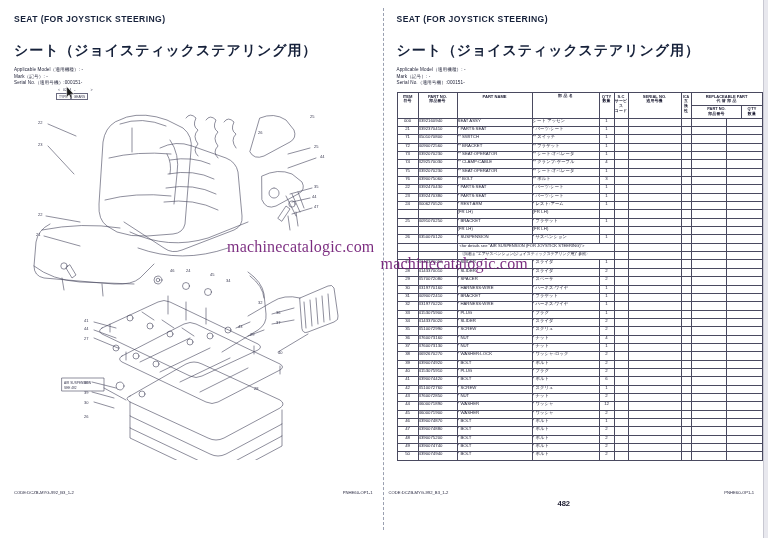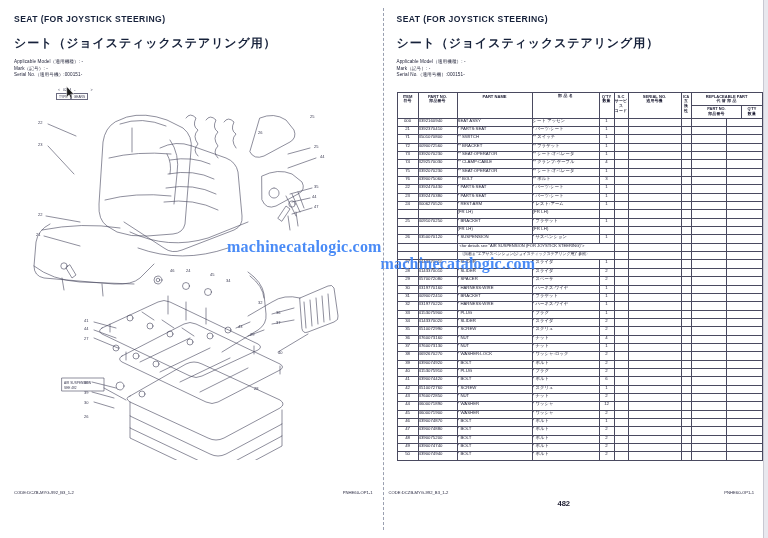--- a/index.html
+++ b/index.html
@@ -17,38 +17,38 @@
 
   .gutter{
     position:absolute;left:383px;top:8px;bottom:8px;width:1px;
     border-left:1px dashed #9aa0b0;
   }
   .edge-r{position:absolute;right:0;top:0;bottom:0;width:4px;background:#e8e8ee;}
   .edge-r2{position:absolute;right:4px;top:0;bottom:0;width:1px;background:#c8c8d2;}
 
   
   .ttl-en{font-size:8.6px;letter-spacing:.4px;font-weight:600;color:#16213a;white-space:nowrap;}
-  .ttl-jp{font-size:12px;letter-spacing:.9px;font-weight:600;color:#16213a;margin-top:11px;white-space:nowrap;}
+  .ttl-jp{font-size:14px;letter-spacing:.9px;font-weight:600;color:#16213a;margin-top:18px;white-space:nowrap;}
   .meta{margin-top:7px;line-height:1.42;}
   .meta div{font-size:4.6px;color:#22243a;white-space:nowrap;letter-spacing:.1px;}
 
   
   .widget{position:absolute;left:56px;top:88px;width:74px;height:20px;}
   .wg-row1{display:flex;align-items:center;gap:3px;font-size:3.4px;color:#3a3a52;padding-left:2px;}
   .wg-row1 .arrow{font-size:3.6px;}
   .wg-row2{display:flex;margin-top:1px;}
   .wg-btn{border:.6px solid #6a6a80;font-size:3.3px;padding:.7px 2px;color:#33334a;background:#fdfdfd;white-space:nowrap;}
   .cursor{position:absolute;left:66px;top:86px;width:9px;height:13px;z-index:6;}
 
   
   .diagram{position:absolute;left:10px;top:100px;width:364px;height:360px;}
   .diagram svg{width:100%;height:100%;display:block;}
 
   .wm{
-    position:absolute;font-weight:700;color:#3b82f6;opacity:.92;
+    position:absolute;font-weight:400;color:#701a75;opacity:.92;
     font-family:"Liberation Serif", serif;white-space:nowrap;pointer-events:none;
   }
   .wm-left{left:227px;top:238px;font-size:16px;letter-spacing:.2px;}
   .wm-right{left:-4px;top:255px;font-size:16px;letter-spacing:.2px;}
 
   
   .footer{position:absolute;left:0;right:0;bottom:26px;height:22px;}
   .footer .code{position:absolute;left:14px;top:0;font-size:4.2px;color:#2a2a42;white-space:nowrap;}
   .footer .pn{position:absolute;right:12px;top:0;font-size:4.2px;color:#2a2a42;white-space:nowrap;}
   .footer .pg{position:absolute;left:0;right:0;top:9px;text-align:center;font-size:7.6px;color:#1d1d32;font-weight:600;}

